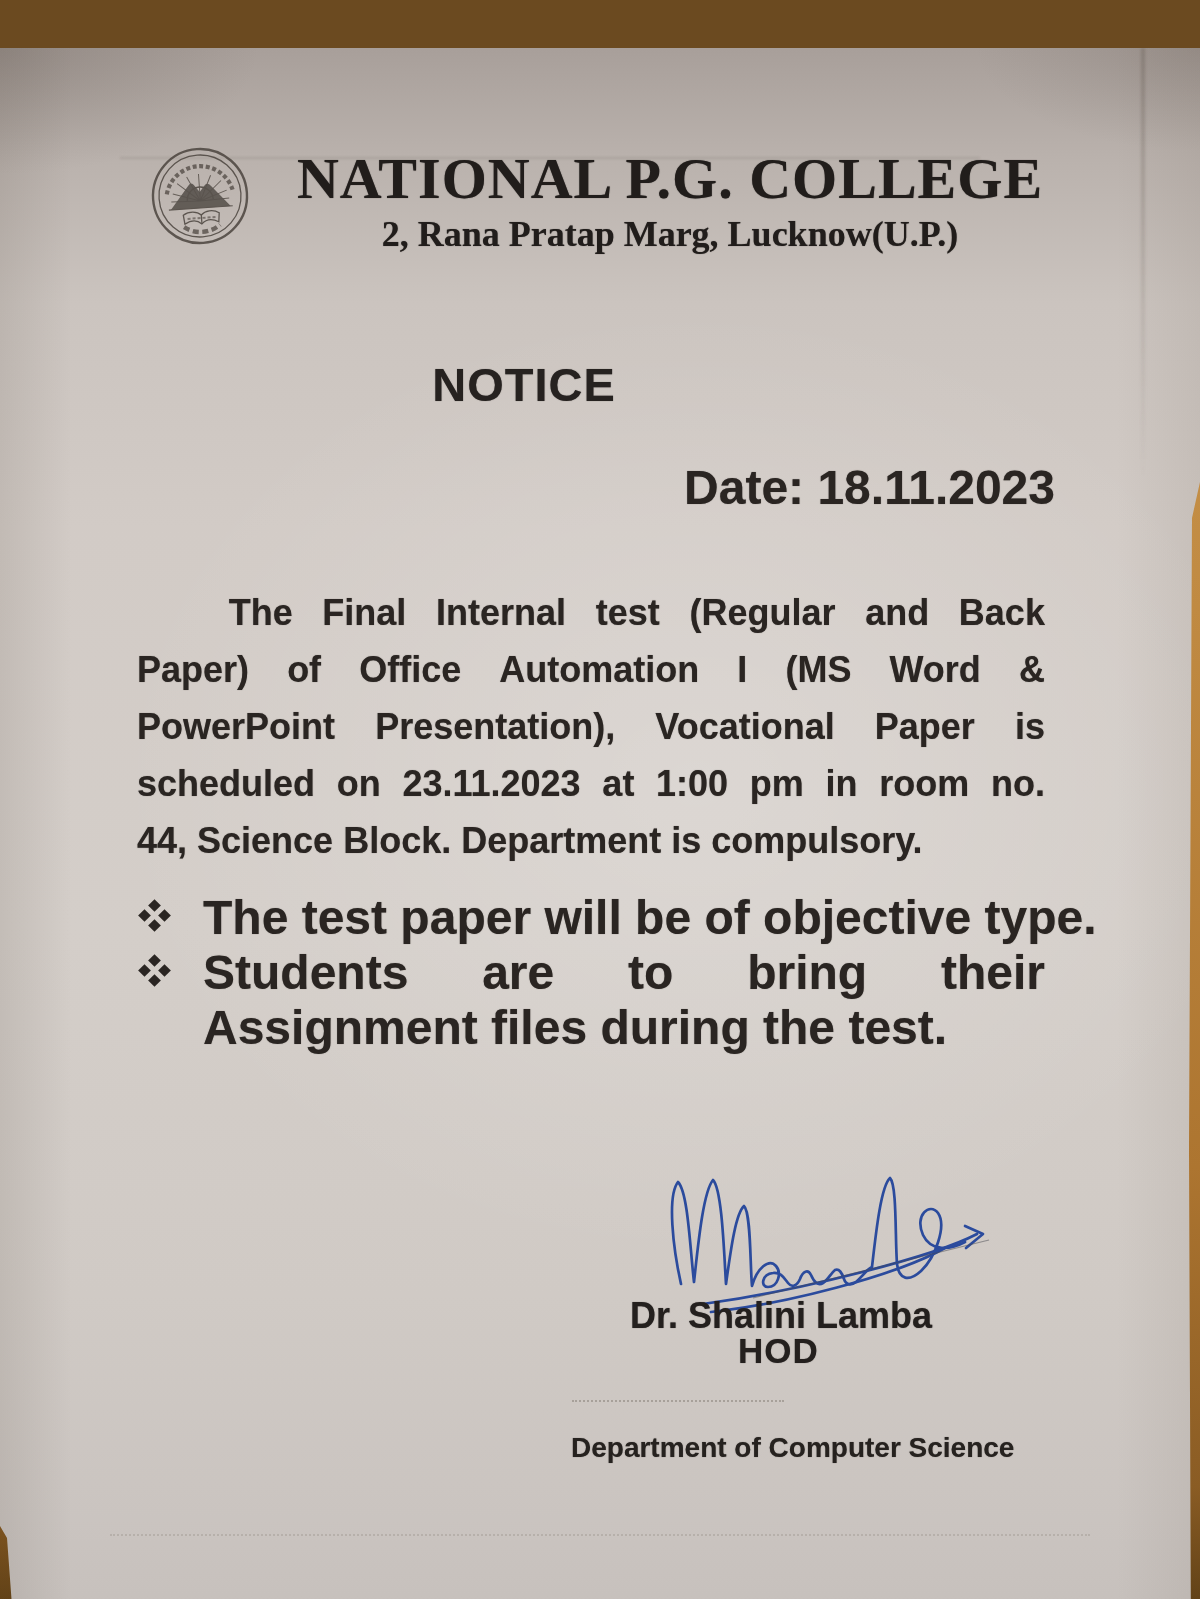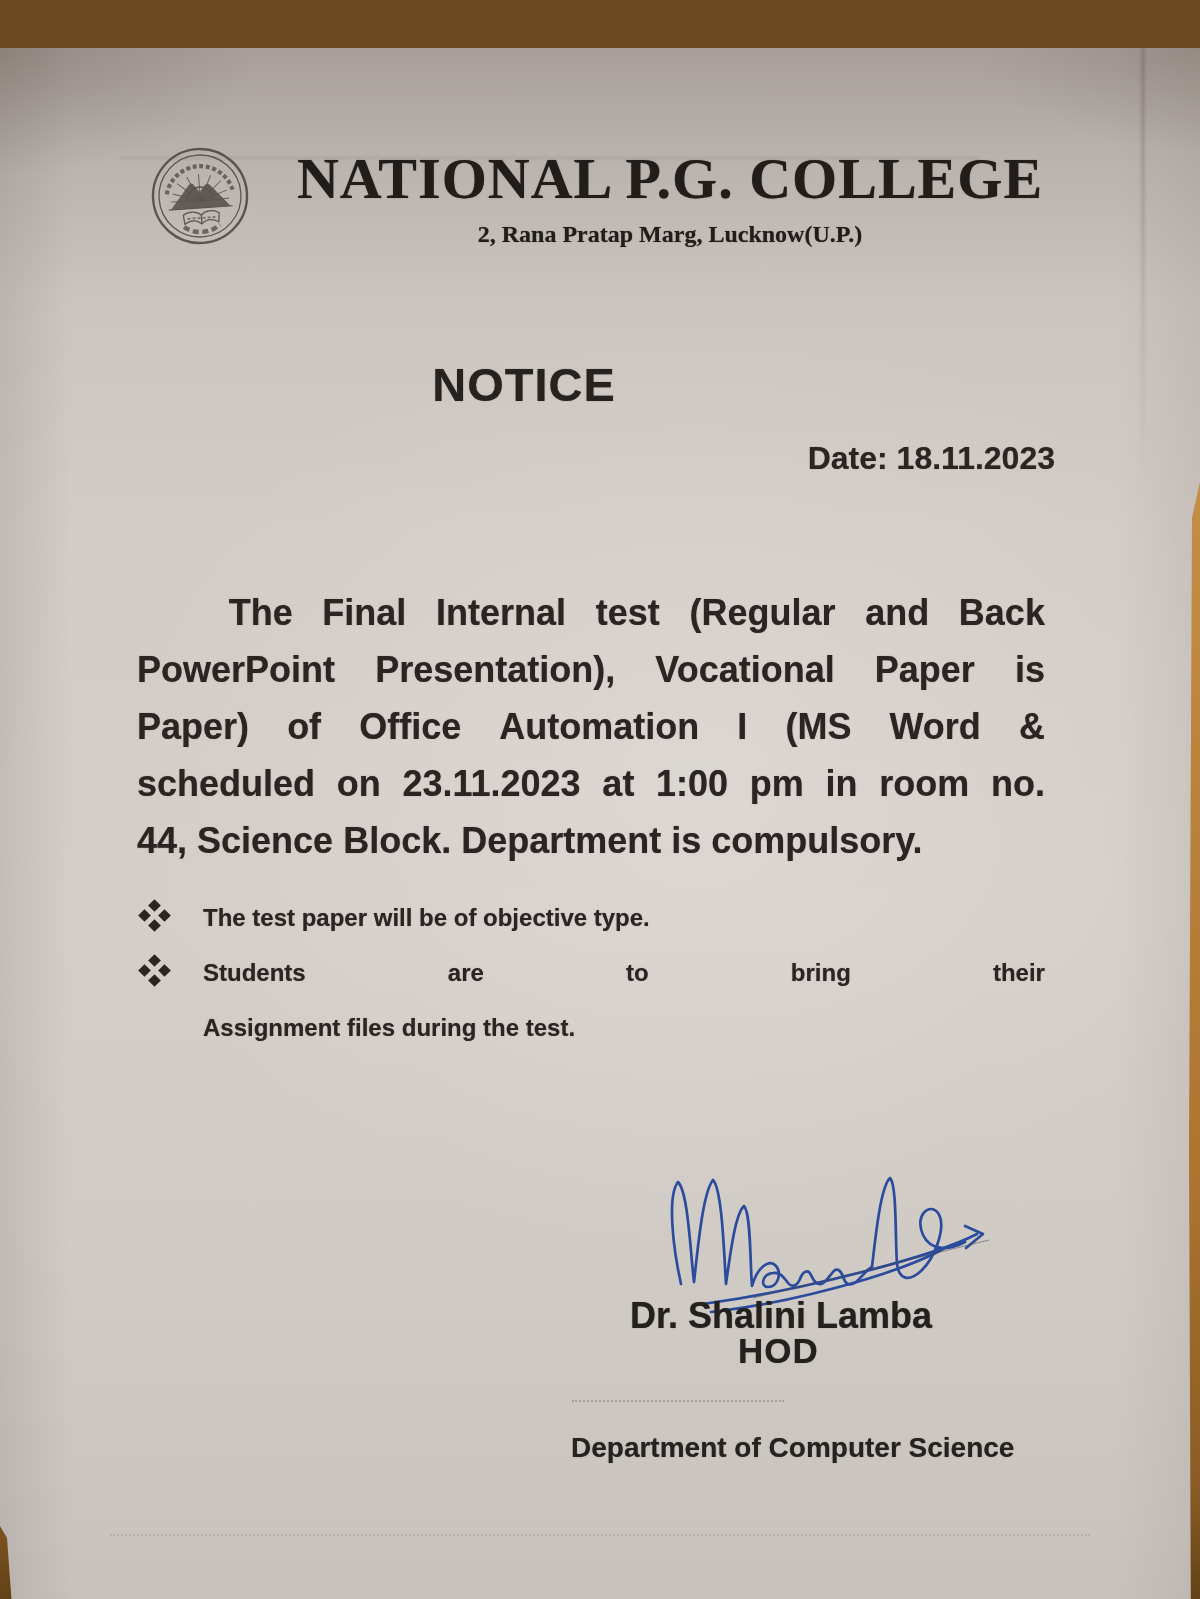--- a/index.html
+++ b/index.html
@@ -27,37 +27,37 @@
     background:linear-gradient(180deg,rgba(88,78,69,.30),rgba(88,78,69,.12) 60%,transparent);filter:blur(1.5px);}
   .fold-top{position:absolute;top:109px;left:120px;width:860px;height:2px;
     background:rgba(100,90,80,.16);filter:blur(1px);}
   .dots-mid{position:absolute;top:1486px;left:110px;width:980px;border-top:2px dotted rgba(110,100,92,.20);}
   .dots-sig{position:absolute;top:1352px;left:572px;width:212px;border-top:2px dotted rgba(105,96,88,.38);}
 
   
   .head-text{position:absolute;left:140px;top:100px;width:1060px;text-align:center;color:#211d1b;}
   .college-name{font-family:"Liberation Serif","DejaVu Serif",serif;font-weight:bold;font-size:58px;
     letter-spacing:1px;line-height:62px;text-shadow:0 0 1px rgba(33,29,27,.65);}
-  .college-address{font-family:"Liberation Serif","DejaVu Serif",serif;font-weight:bold;font-size:24px;
+  .college-address{font-family:"Liberation Serif","DejaVu Serif",serif;font-weight:bold;font-size:36px;
     line-height:44px;margin-top:2px;text-shadow:0 0 1px rgba(33,29,27,.6);}
   .logo{position:absolute;left:150px;top:96px;width:100px;height:104px;opacity:.82;transform:rotate(-4deg);}
 
   
   .notice-title{position:absolute;left:0;top:309px;width:1048px;text-align:center;
     font-size:47px;font-weight:bold;color:#262220;letter-spacing:1px;text-shadow:0 0 1px rgba(38,34,32,.6);}
-  .date-line{position:absolute;top:392px;right:145px;font-size:32px;font-weight:bold;color:#2a2522;
+  .date-line{position:absolute;top:412px;right:145px;font-size:48px;font-weight:bold;color:#2a2522;
     text-shadow:0 0 1px rgba(42,37,34,.55);}
 
   
   .para{position:absolute;left:137px;top:536px;width:908px;font-size:36px;font-weight:bold;color:#2a2522;
     text-shadow:0 0 1px rgba(42,37,34,.5);}
   .tline{height:57px;line-height:57px;white-space:nowrap;overflow:visible;}
   .just{display:flex;justify-content:space-between;}
   .indent{flex:0 0 62px;}
-  .bullets{position:absolute;left:137px;top:842px;width:908px;font-size:24px;font-weight:bold;color:#2a2522;
+  .bullets{position:absolute;left:137px;top:842px;width:908px;font-size:48px;font-weight:bold;color:#2a2522;
     text-shadow:0 0 1px rgba(42,37,34,.5);}
   .bullets .tline{height:55px;line-height:55px;}
   .brow{display:flex;}
   .brow .tline{flex:1;}
   .bmark{flex:0 0 66px;position:relative;}
   .bmark i{position:absolute;width:9px;height:9px;background:#2a2522;transform:rotate(45deg);}
   .bmark i:nth-child(1){left:13px;top:11px;}
   .bmark i:nth-child(2){left:3px;top:21px;}
   .bmark i:nth-child(3){left:23px;top:21px;}
   .bmark i:nth-child(4){left:13px;top:31px;}
@@ -122,35 +122,35 @@
           <span class="indent"></span>
           <span>The</span>
           <span>Final</span>
           <span>Internal</span>
           <span>test</span>
           <span>(Regular</span>
           <span>and</span>
           <span>Back</span>
         </div>
         <div class="tline just">
-          <span>PowerPoint</span>
-          <span>Presentation),</span>
-          <span>Vocational</span>
-          <span>Paper</span>
-          <span>is</span>
-        </div>
-        <div class="tline just">
           <span>Paper)</span>
           <span>of</span>
           <span>Office</span>
           <span>Automation</span>
           <span>I</span>
           <span>(MS</span>
           <span>Word</span>
           <span>&amp;</span>
+        </div>
+        <div class="tline just">
+          <span>PowerPoint</span>
+          <span>Presentation),</span>
+          <span>Vocational</span>
+          <span>Paper</span>
+          <span>is</span>
         </div>
         <div class="tline just">
           <span>scheduled</span>
           <span>on</span>
           <span>23.11.2023</span>
           <span>at</span>
           <span>1:00</span>
           <span>pm</span>
           <span>in</span>
           <span>room</span>

